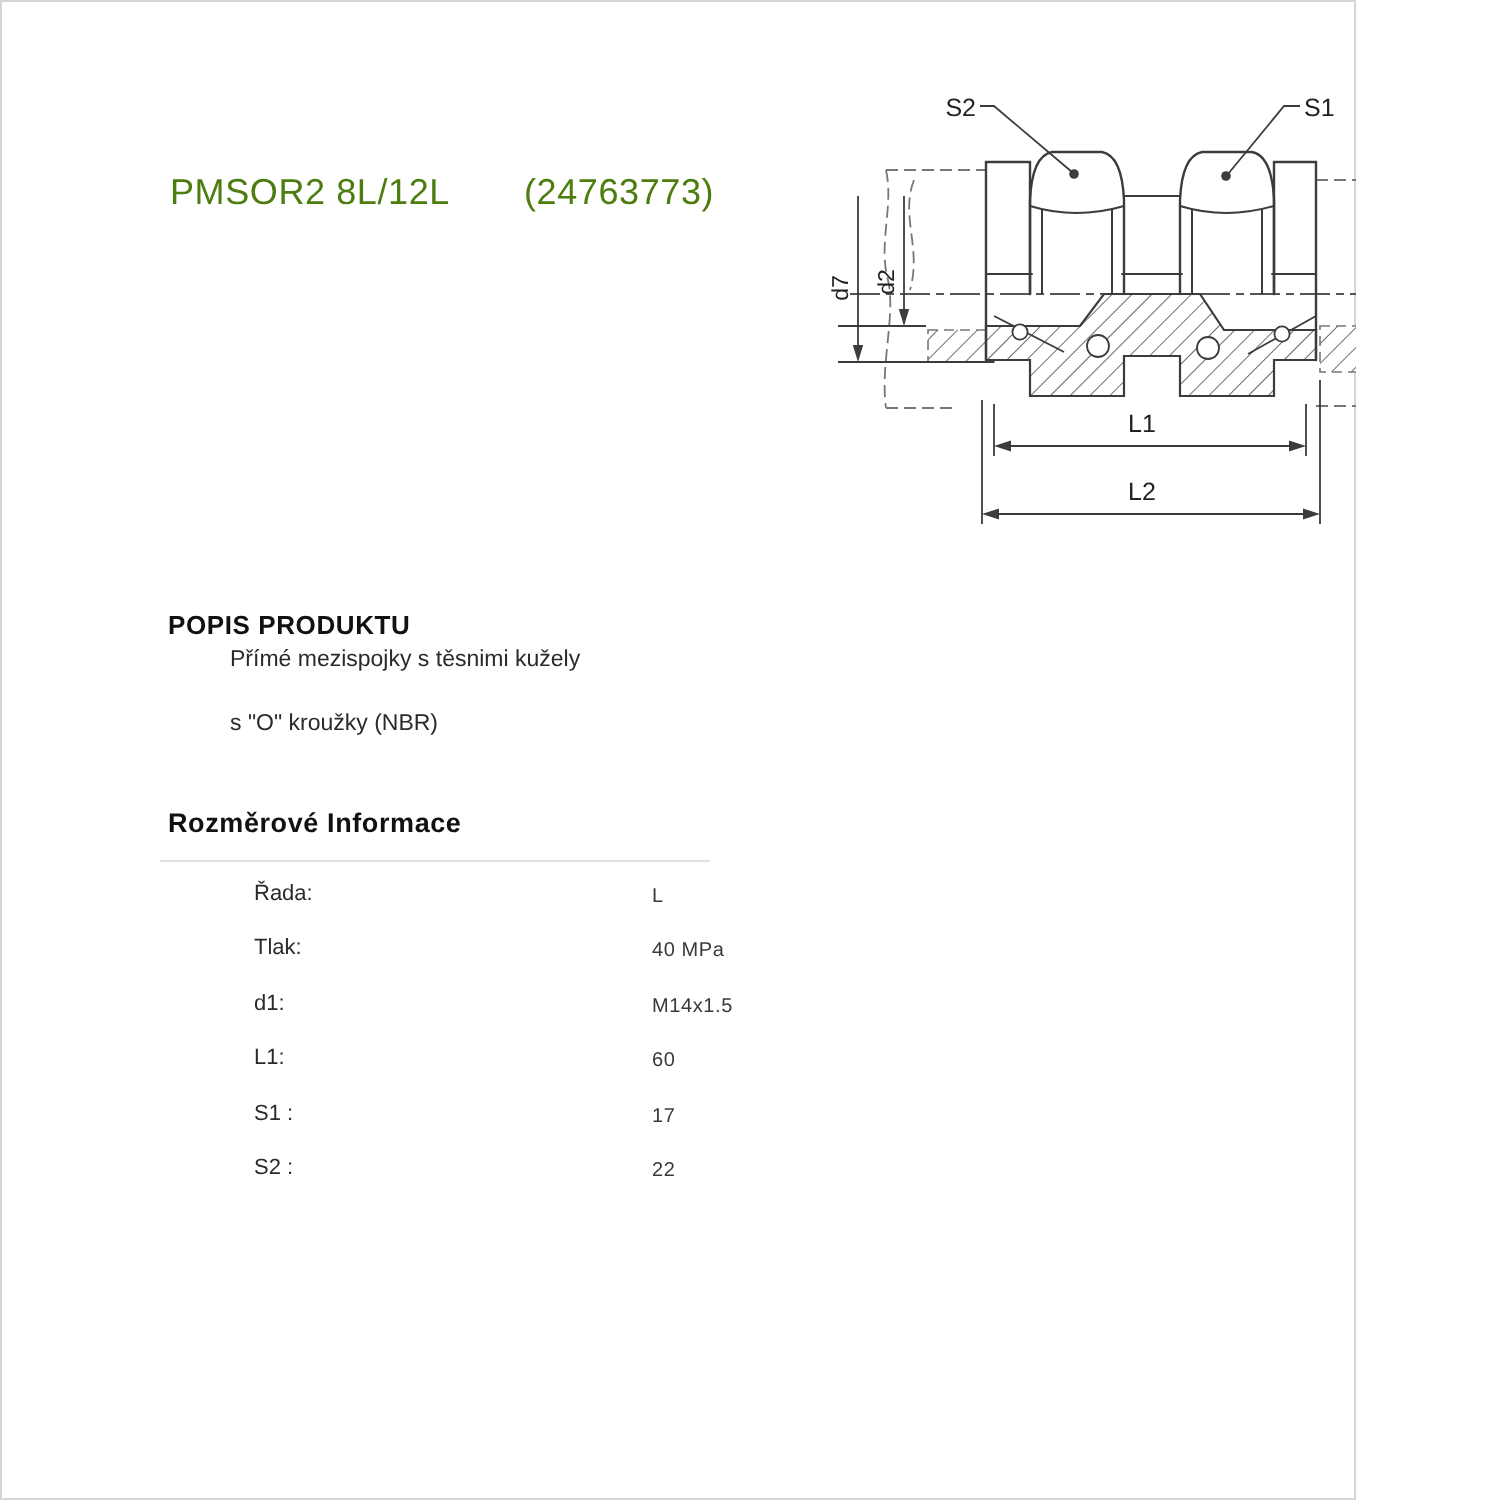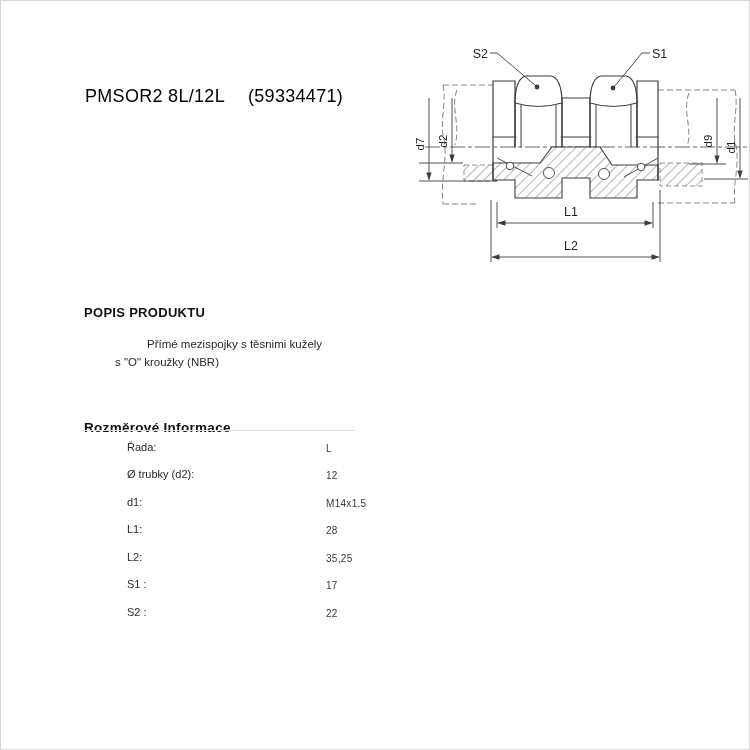--- a/index.html
+++ b/index.html
@@ -1,27 +1,27 @@
 <!DOCTYPE html>
 <html><head>
 <meta charset="utf-8">
 <style>
   html,body{margin:0;padding:0;background:#fff;}
   .canvas{
-    position:relative;width:750px;height:750px;background:#fff;overflow:hidden;
+    position:relative;width:678px;height:750px;background:#fff;overflow:hidden;
     font-family:"Liberation Sans",sans-serif;color:#222;
     box-shadow:inset 0 0 0 1px #d6d6d6;
   }
   .abs{position:absolute;}
-  .title-row{left:85px;top:86px;display:flex;gap:23px;font-size:18px;color:#000000;letter-spacing:.3px;}
+  .title-row{left:85px;top:86px;display:flex;gap:37px;font-size:18px;color:#4d7c0f;letter-spacing:.3px;}
   .sec-heading{font-weight:bold;font-size:13px;color:#111;letter-spacing:.3px;}
   .popis{left:84px;top:305px;}
-  .rozmer{left:84px;top:420px;font-size:13.5px;}
+  .rozmer{left:84px;top:404px;font-size:13.5px;}
   .desc{left:115px;font-size:11.5px;color:#2a2a2a;}
-  .desc1{top:338px;margin-left:32px;}
+  .desc1{top:324px;}
   .desc2{top:356px;}
   .table-top-line{left:80px;top:430px;width:275px;height:1px;background:#e2e2e2;}
   .dim-rows{left:115px;top:441px;width:420px;}
   .dim-row{position:relative;height:27.45px;margin-left:12px;}
   .dim-label{position:absolute;left:0;top:0;font-size:11px;color:#2a2a2a;}
   .dim-value{position:absolute;left:199px;top:2px;font-size:10px;color:#3a3a3a;letter-spacing:.3px;}
   svg text{font-family:"Liberation Sans",sans-serif;fill:#222;}
 </style>
 </head>
 <body>
@@ -125,58 +125,54 @@
     <text transform="translate(424,144) rotate(-90)" text-anchor="middle" font-size="11.5">d7</text>
     <text transform="translate(447,141) rotate(-90)" text-anchor="middle" font-size="11.5">d2</text>
     <text transform="translate(712,141) rotate(-90)" text-anchor="middle" font-size="11.5">d9</text>
     <text transform="translate(735,147) rotate(-90)" text-anchor="middle" font-size="11.5">d1</text>
     <text x="571" y="216" text-anchor="middle" font-size="12.5">L1</text>
     <text x="571" y="250" text-anchor="middle" font-size="12.5">L2</text>
   </svg>
 
   <div class="abs title-row">
     <span>PMSOR2 8L/12L</span>
-    <span>(59334471)</span>
+    <span>(24763773)</span>
   </div>
 
   <div class="abs sec-heading popis">POPIS PRODUKTU</div>
   <div class="abs desc desc1">Přímé mezispojky s těsnimi kužely</div>
   <div class="abs desc desc2">s "O" kroužky (NBR)</div>
 
   <div class="abs sec-heading rozmer">Rozměrové Informace</div>
   <div class="abs table-top-line"></div>
 
   <div class="abs dim-rows">
     <div class="dim-row">
       <span class="dim-label">Řada:</span>
       <span class="dim-value">L</span>
     </div>
 
+    <div class="dim-row">
+      <span class="dim-label">Tlak:</span>
+      <span class="dim-value">40 MPa</span>
+    </div>
 
 
-    <div class="dim-row">
-      <span class="dim-label">Ø trubky (d2):</span>
-      <span class="dim-value">12</span>
-    </div>
 
     <div class="dim-row">
       <span class="dim-label">d1:</span>
       <span class="dim-value">M14x1.5</span>
     </div>
 
 
     <div class="dim-row">
       <span class="dim-label">L1:</span>
-      <span class="dim-value">28</span>
+      <span class="dim-value">60</span>
     </div>
 
-    <div class="dim-row">
-      <span class="dim-label">L2:</span>
-      <span class="dim-value">35,25</span>
-    </div>
 
     <div class="dim-row">
       <span class="dim-label">S1 :</span>
       <span class="dim-value">17</span>
     </div>
 
     <div class="dim-row">
       <span class="dim-label">S2 :</span>
       <span class="dim-value">22</span>
     </div>

